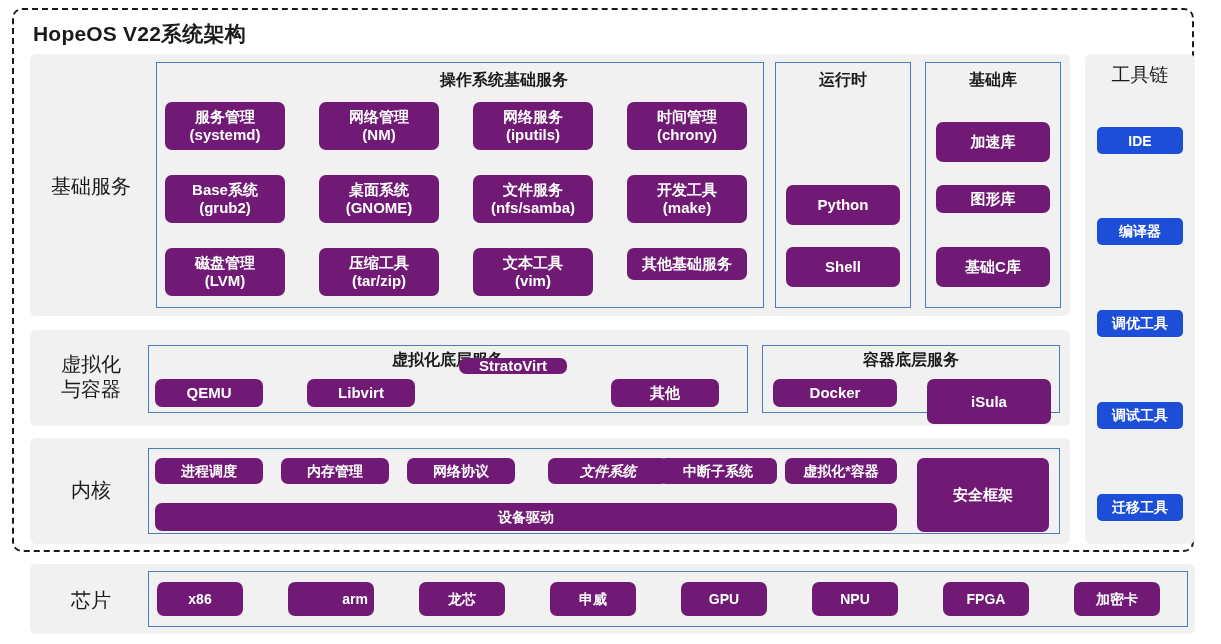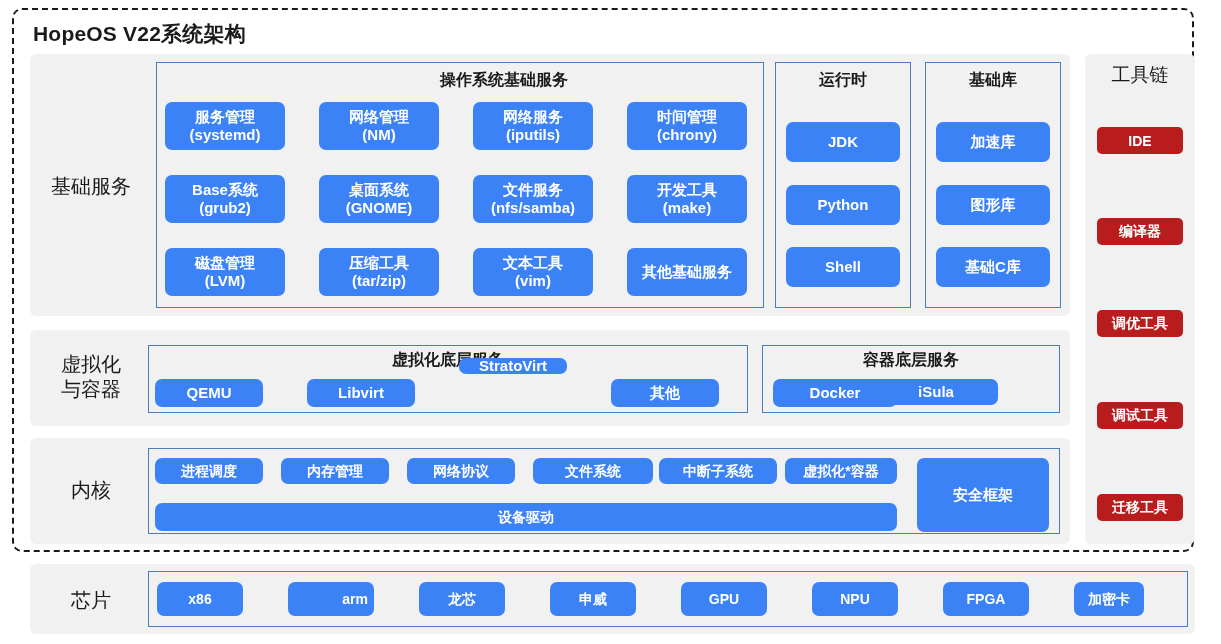--- a/index.html
+++ b/index.html
@@ -76,21 +76,21 @@
     text-align: center;
     font-size: 16px;
     font-weight: bold;
     color: #1a1a1a;
     white-space: nowrap;
   }
 
   
   .chip {
     position: absolute;
-    background: #3b82f6;
+    background: #701a75;
     color: #ffffff;
     border-radius: 7px;
     font-weight: bold;
     display: flex;
     align-items: center;
     justify-content: center;
     text-align: center;
     line-height: 1.18;
     box-sizing: border-box;
     white-space: pre-line;
@@ -117,21 +117,21 @@
     top: 8px;
     text-align: center;
     font-size: 19px;
     color: #1a1a1a;
   }
   .tool-chip {
     position: absolute;
     left: 12px;
     width: 86px;
     height: 27px;
-    background: #b91c1c;
+    background: #1d4ed8;
     color: #fff;
     border-radius: 5px;
     font-size: 14px;
     font-weight: bold;
     display: flex;
     align-items: center;
     justify-content: center;
     box-sizing: border-box;
   }
 </style>
@@ -168,61 +168,60 @@
 (nfs/samba)</div>
   <div class="chip two-line" style="left:627px; top:175px; width:120px; height:48px;">开发工具
 (make)</div>
 
   <div class="chip two-line" style="left:165px; top:248px; width:120px; height:48px;">磁盘管理
 (LVM)</div>
   <div class="chip two-line" style="left:319px; top:248px; width:120px; height:48px;">压缩工具
 (tar/zip)</div>
   <div class="chip two-line" style="left:473px; top:248px; width:120px; height:48px;">文本工具
 (vim)</div>
-  <div class="chip two-line" style="left:627px; top:248px; width:120px; height:48px;">其他基础服务</div>
+  <div class="chip two-line" style="left:627px; top:248px; width:120px; height:32px;">其他基础服务</div>
 
   <div class="group" style="left:775px; top:62px; width:136px; height:246px;"></div>
   <div class="group-title" style="left:775px; top:70px; width:136px;">运行时</div>
-  <div class="chip" style="left:786px; top:122px; width:114px; height:40px;">JDK</div>
   <div class="chip" style="left:786px; top:185px; width:114px; height:40px;">Python</div>
   <div class="chip" style="left:786px; top:247px; width:114px; height:40px;">Shell</div>
 
   <div class="group" style="left:925px; top:62px; width:136px; height:246px;"></div>
   <div class="group-title" style="left:925px; top:70px; width:136px;">基础库</div>
   <div class="chip" style="left:936px; top:122px; width:114px; height:40px;">加速库</div>
-  <div class="chip" style="left:936px; top:185px; width:114px; height:40px;">图形库</div>
+  <div class="chip" style="left:936px; top:185px; width:114px; height:28px;">图形库</div>
   <div class="chip" style="left:936px; top:247px; width:114px; height:40px;">基础C库</div>
 
   <div class="panel" style="left:30px; top:330px; width:1040px; height:96px;"></div>
 
   <div class="row-label" style="left:36px; top:352px; width:110px;">虚拟化
 与容器</div>
 
   <div class="group" style="left:148px; top:345px; width:600px; height:68px;"></div>
   <div class="group-title" style="left:148px; top:350px; width:600px;">虚拟化底层服务</div>
   <div class="chip" style="left:155px; top:379px; width:108px; height:28px;">QEMU</div>
   <div class="chip" style="left:307px; top:379px; width:108px; height:28px;">Libvirt</div>
   <div class="chip" style="left:459px; top:358px; width:108px; height:16px;">StratoVirt</div>
   <div class="chip" style="left:611px; top:379px; width:108px; height:28px;">其他</div>
 
   <div class="group" style="left:762px; top:345px; width:298px; height:68px;"></div>
   <div class="group-title" style="left:762px; top:350px; width:298px;">容器底层服务</div>
   <div class="chip" style="left:773px; top:379px; width:124px; height:28px;">Docker</div>
-  <div class="chip" style="left:874px; top:379px; width:124px; height:26px;">iSula</div>
+  <div class="chip" style="left:927px; top:379px; width:124px; height:45px;">iSula</div>
 
   <div class="panel" style="left:30px; top:438px; width:1040px; height:106px;"></div>
 
   <div class="row-label" style="left:36px; top:478px; width:110px;">内核</div>
 
   <div class="group" style="left:148px; top:448px; width:912px; height:86px;"></div>
 
   <div class="chip small" style="left:155px; top:458px; width:108px; height:26px;">进程调度</div>
   <div class="chip small" style="left:281px; top:458px; width:108px; height:26px;">内存管理</div>
   <div class="chip small" style="left:407px; top:458px; width:108px; height:26px;">网络协议</div>
-  <div class="chip small" style="left:533px; top:458px; width:120px; height:26px;">文件系统</div>
+  <div class="chip small" style="left:548px; top:458px; width:120px; height:26px;font-style:italic;">文件系统</div>
   <div class="chip small" style="left:659px; top:458px; width:118px; height:26px;">中断子系统</div>
   <div class="chip small" style="left:785px; top:458px; width:112px; height:26px;">虚拟化*容器</div>
 
   <div class="chip small" style="left:155px; top:503px; width:742px; height:28px;">设备驱动</div>
 
   <div class="chip" style="left:917px; top:458px; width:132px; height:74px;">安全框架</div>
 
   <div class="toolchain-panel">
     <div class="toolchain-title">工具链</div>
     <div class="tool-chip" style="top:73px;">IDE</div>
@@ -238,15 +237,15 @@
 
   <div class="group" style="left:148px; top:571px; width:1040px; height:56px;"></div>
 
   <div class="chip small" style="left:157px; top:582px; width:86px; height:34px;">x86</div>
   <div class="chip small" style="left:288px; top:582px; width:86px; height:34px;padding-left:48px;">arm</div>
   <div class="chip small" style="left:419px; top:582px; width:86px; height:34px;">龙芯</div>
   <div class="chip small" style="left:550px; top:582px; width:86px; height:34px;">申威</div>
   <div class="chip small" style="left:681px; top:582px; width:86px; height:34px;">GPU</div>
   <div class="chip small" style="left:812px; top:582px; width:86px; height:34px;">NPU</div>
   <div class="chip small" style="left:943px; top:582px; width:86px; height:34px;">FPGA</div>
-  <div class="chip small" style="left:1074px; top:582px; width:70px; height:34px;">加密卡</div>
+  <div class="chip small" style="left:1074px; top:582px; width:86px; height:34px;">加密卡</div>
 
 </div>
 
 </body></html>

